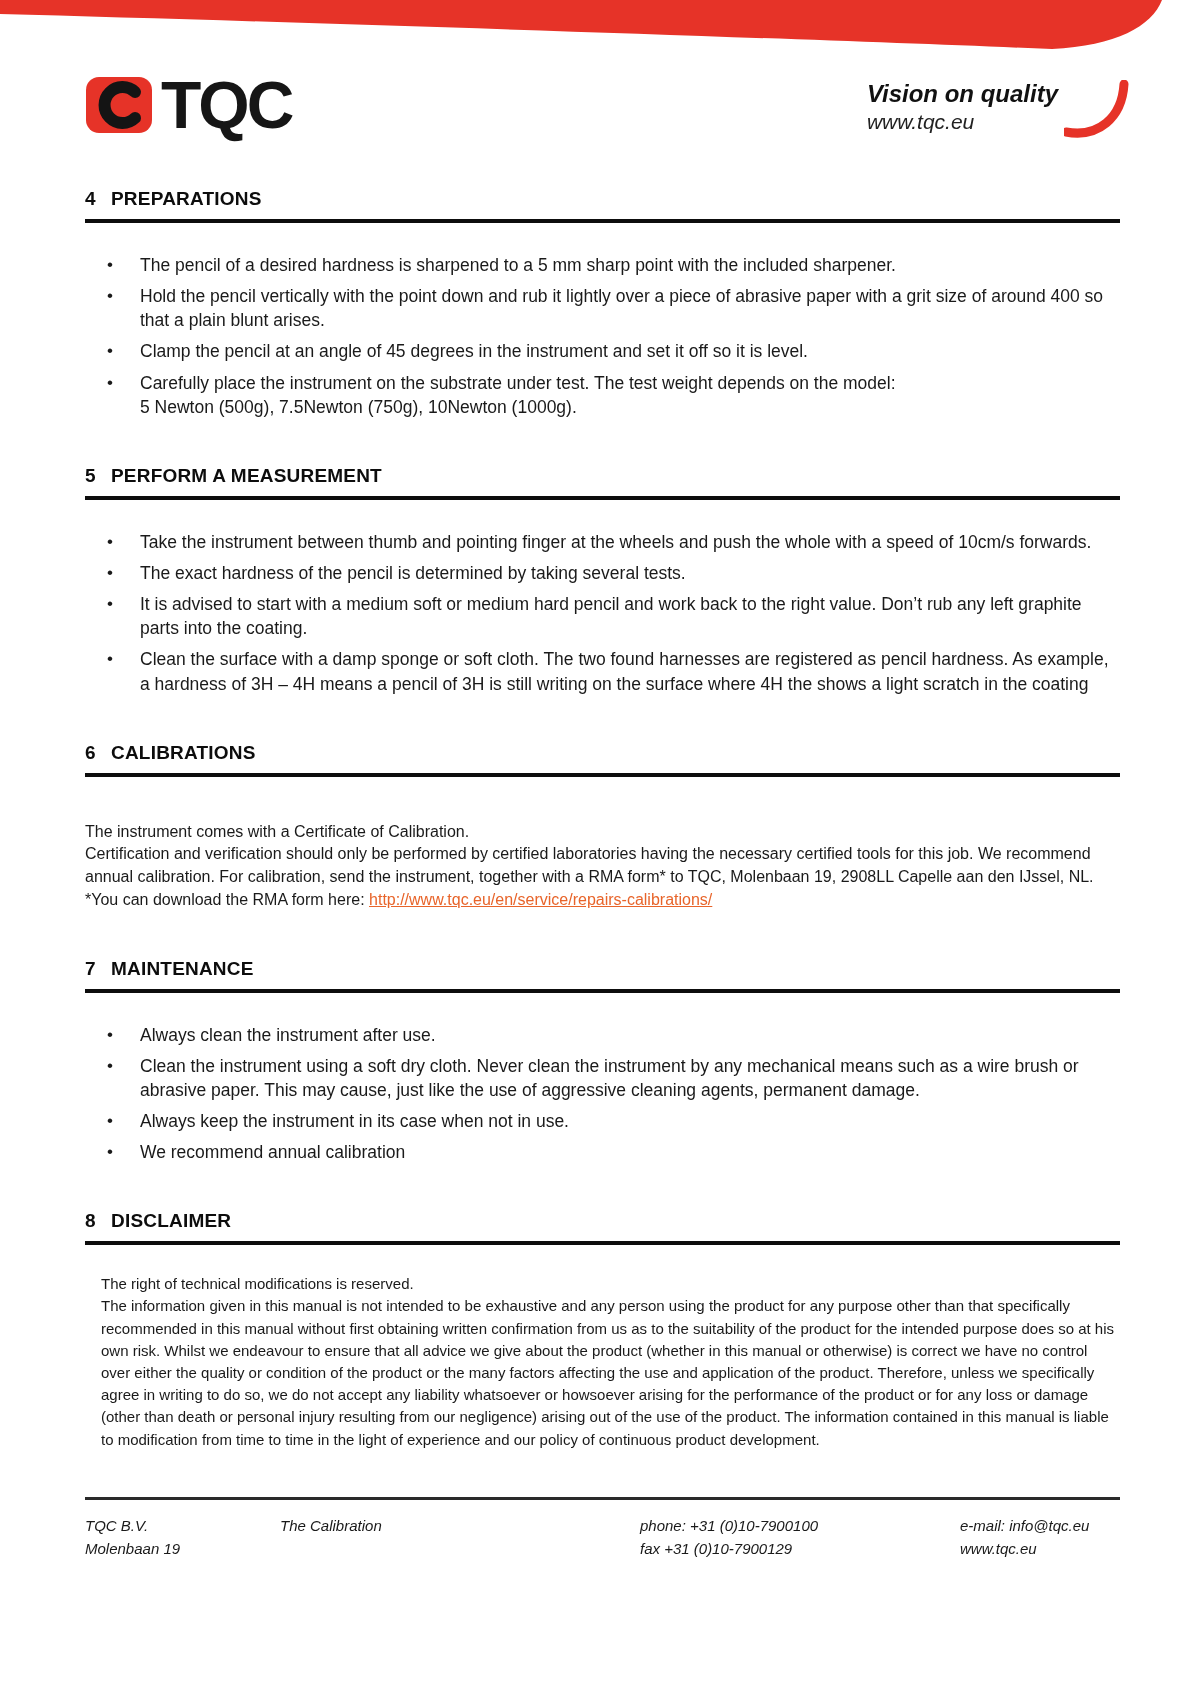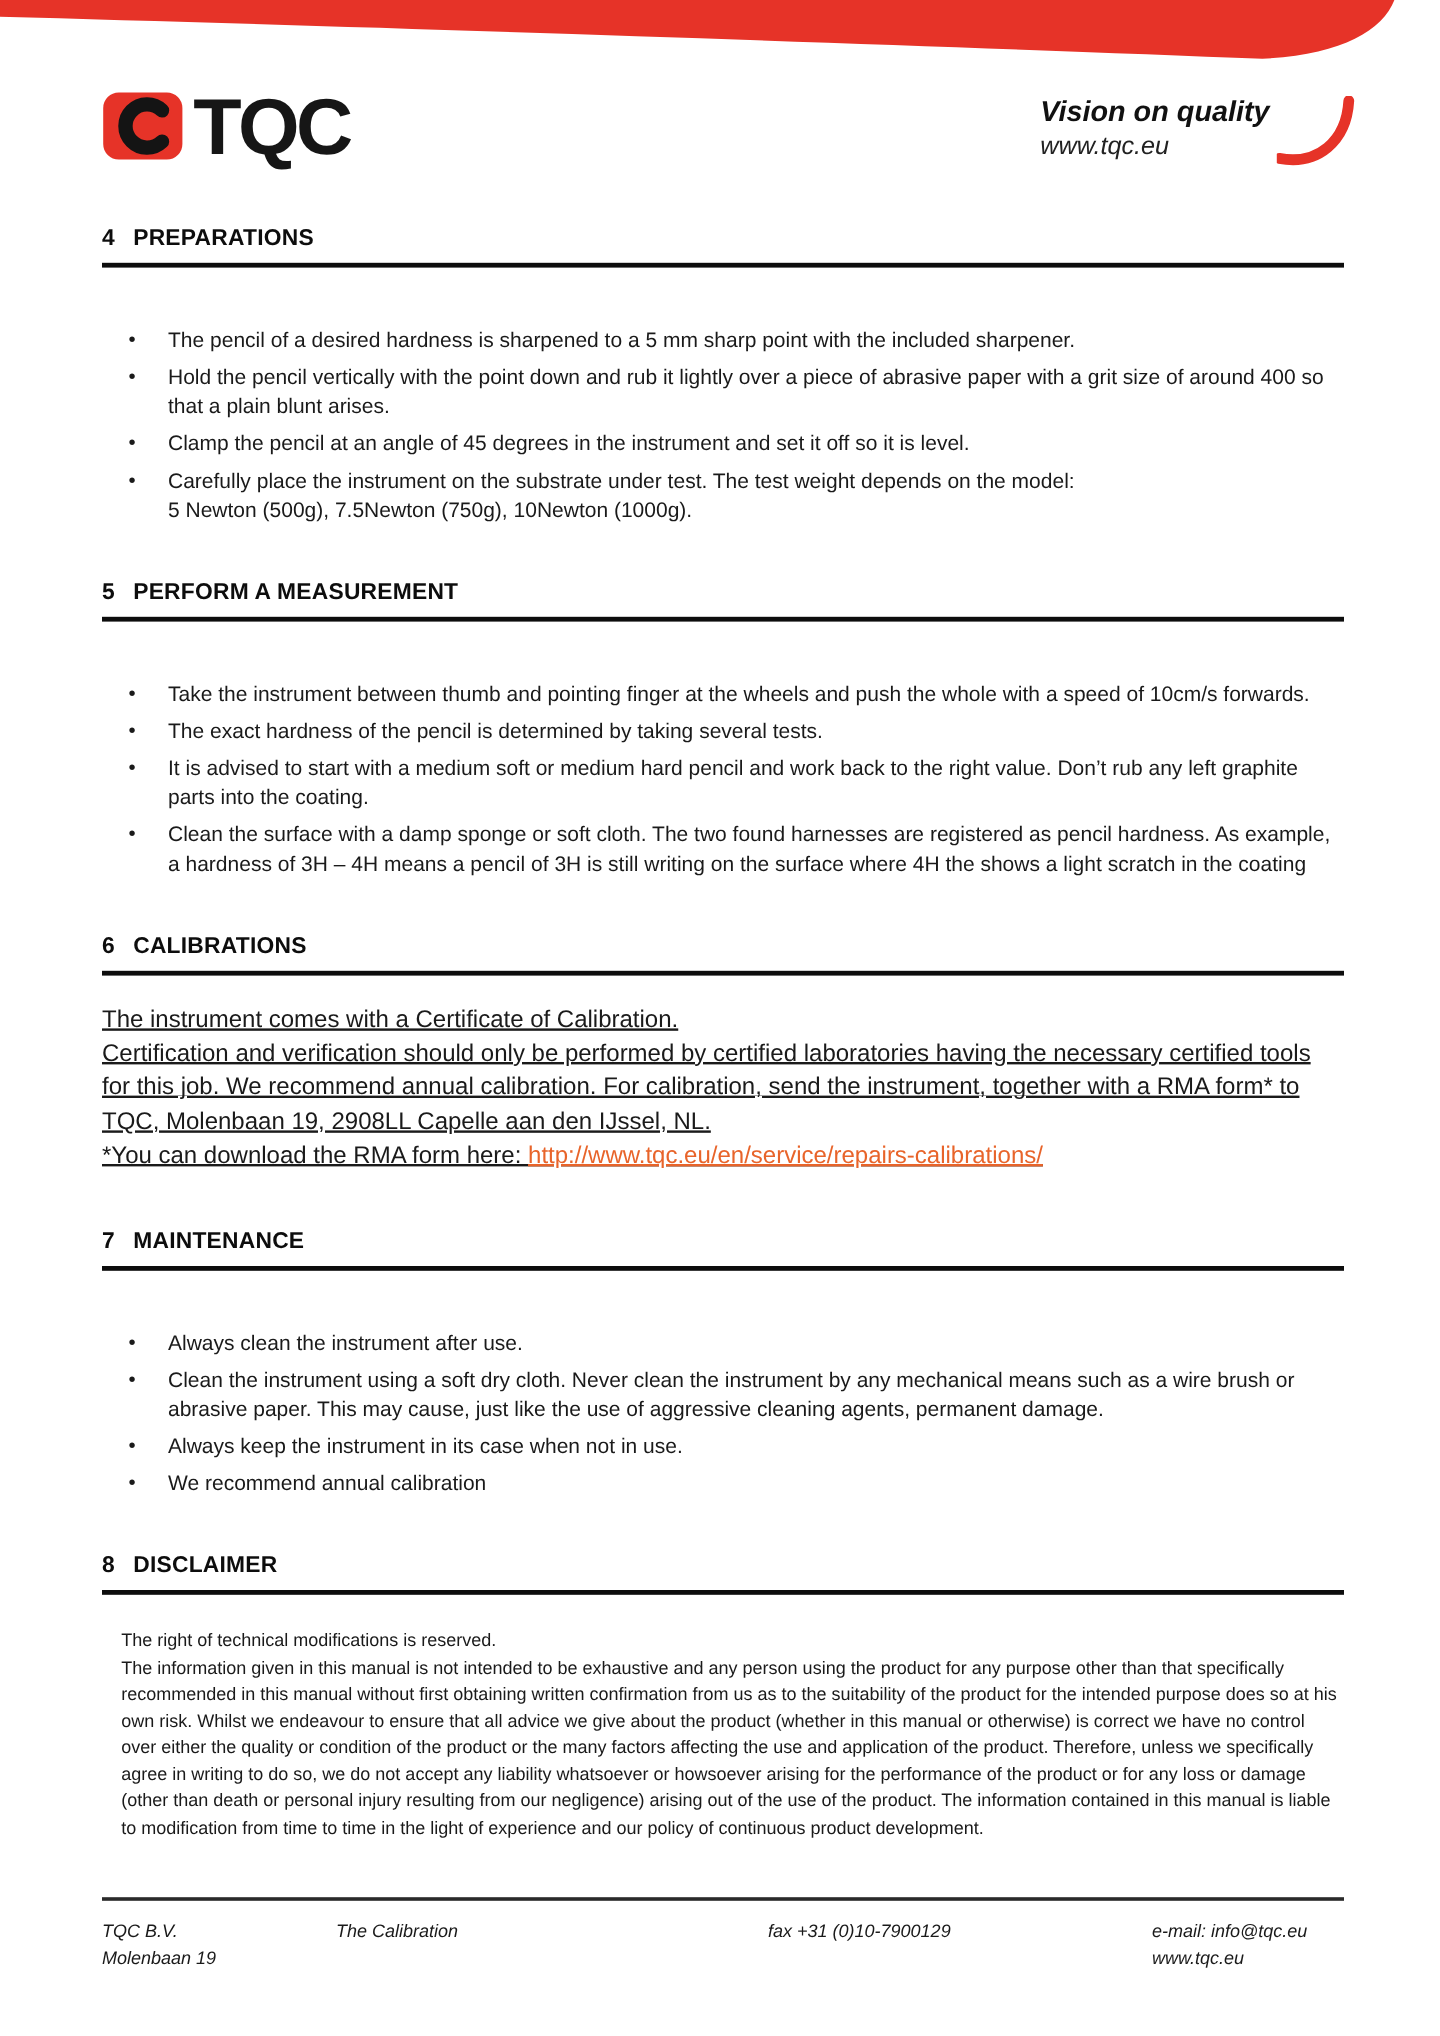--- a/index.html
+++ b/index.html
@@ -54,44 +54,43 @@
   .section-heading {
     font-size: 19px;
     font-weight: bold;
     color: #0d0d0d;
     border-bottom: 4px solid #0d0d0d;
     padding-bottom: 9px;
     letter-spacing: 0.2px;
   }
   .section-heading .num { display: inline-block; min-width: 26px; }
 
-  ul.bullets { list-style: none; margin: 48px 0 0 0; padding: 0; }
+  ul.bullets { list-style: none; margin: 30px 0 0 0; padding: 0; }
   ul.bullets li {
     position: relative;
     padding-left: 55px;
     font-size: 17.5px;
     line-height: 1.38;
     margin-bottom: 7px;
     white-space: pre-line;
   }
   ul.bullets li::before {
     content: "•";
     position: absolute;
     left: 22px;
     top: 0;
     font-size: 17px;
     color: #1a1a1a;
   }
 
   .para {
-    margin: 23px 0 0 0;
-    font-size: 20px;
+    margin: 44px 0 0 0;
+    font-size: 16px;
     line-height: 1.42;
     white-space: pre-line;
-    text-decoration: underline;
   }
   .para.link-line { margin-top: 0; }
   a.link { color: #e8642a; text-decoration: underline; }
 
   .disclaimer {
     margin-top: 28px;
     font-size: 15px;
     line-height: 1.48;
     white-space: pre-line;
     margin-left: 16px;
@@ -199,20 +198,21 @@
 
   <div class="footer">
     <div class="cell">
       <div>TQC B.V.</div>
       <div>Molenbaan 19</div>
     </div>
     <div class="cell">
       <div>The Calibration</div>
     </div>
     <div class="cell">
+      <div>phone: +31 (0)10-7900100</div>
       <div>fax +31 (0)10-7900129</div>
     </div>
     <div class="cell">
       <div>e-mail: info@tqc.eu</div>
       <div>www.tqc.eu</div>
     </div>
   </div>
 
 </div>
 

